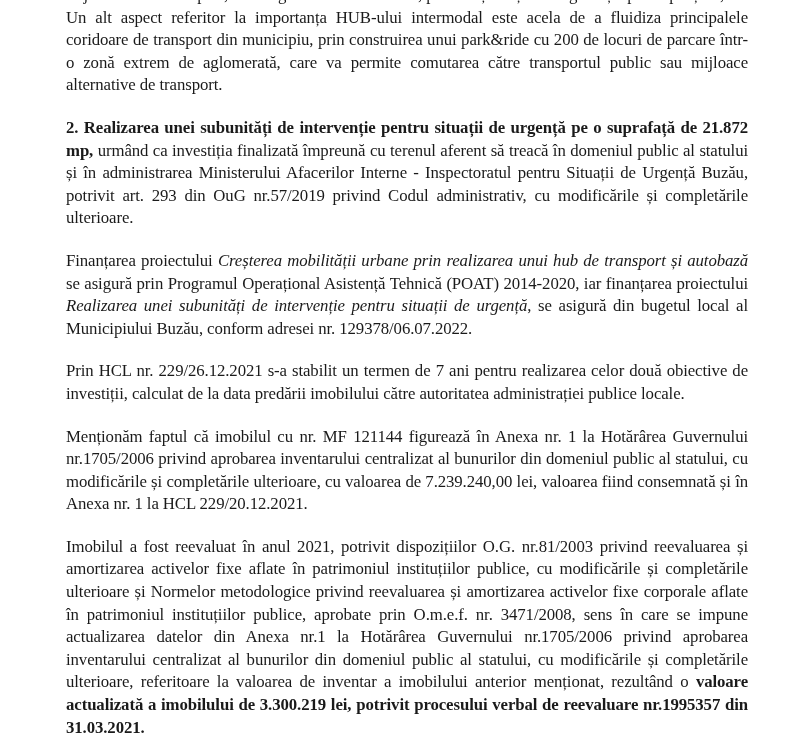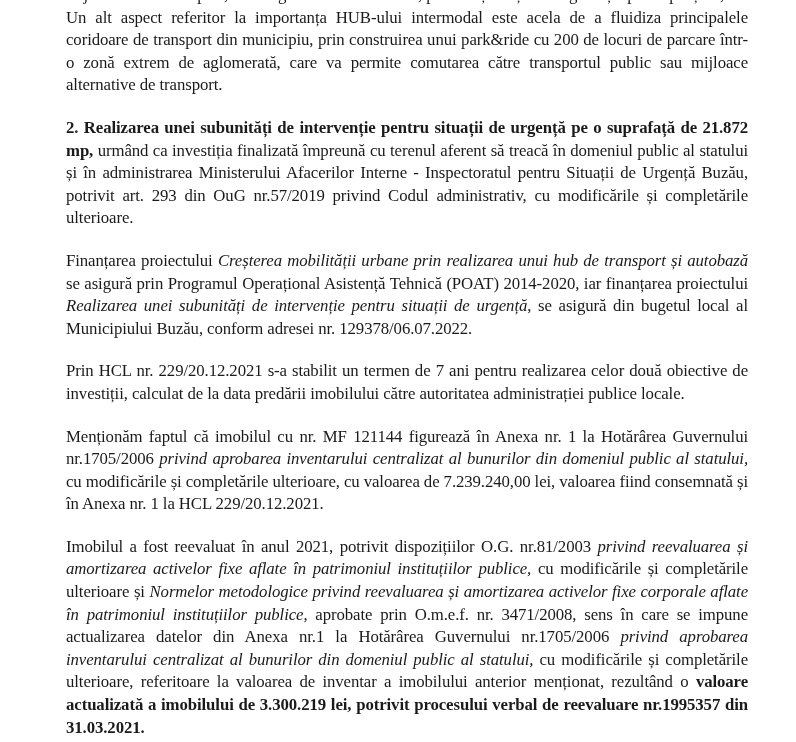--- a/index.html
+++ b/index.html
@@ -35,32 +35,32 @@
     letter-spacing: -0.1px;
   }
   .para {
     text-align: justify;
     margin: 0 0 20px 0;
   }
   .para.clipped-top {
     margin-bottom: 0;
   }
   .run-b  { font-weight: bold; }
-  .run-i  { font-style: italic; }
+  .run-i  { }
   .run-bi { font-weight: normal; font-style: italic; }
 </style>
 </head>
 <body>
 
 <div class="page">
   <div class="textblock">
     <p class="para clipped-top">mijloacelor de transport, descongestionarea traficului, precum și creșterea siguranței participanților,</p>
     <div id="paragraphs-host">
         <p class="para"><span>Un alt aspect referitor la importanța HUB-ului intermodal este acela de a fluidiza principalele coridoare de transport din municipiu, prin construirea unui park&amp;ride cu 200 de locuri de parcare într-o zonă extrem de aglomerată, care va permite comutarea către transportul public sau mijloace alternative de transport.</span></p>
         <p class="para"><span class="run-b">2. Realizarea unei subunități de intervenție pentru situații de urgență pe o suprafață de 21.872 mp,</span><span> urmând ca investiția finalizată împreună cu terenul aferent să treacă în domeniul public al statului și în administrarea Ministerului Afacerilor Interne - Inspectoratul pentru Situații de Urgență Buzău, potrivit art. 293 din OuG nr.57/2019 privind Codul administrativ, cu modificările și completările ulterioare.</span></p>
         <p class="para"><span>Finanțarea proiectului </span><span class="run-bi">Creșterea mobilității urbane prin realizarea unui hub de transport și autobază</span><span> se asigură prin Programul Operațional Asistență Tehnică (POAT) 2014-2020, iar finanțarea proiectului </span><span class="run-bi">Realizarea unei subunități de intervenție pentru situații de urgență</span><span>, se asigură din bugetul local al Municipiului Buzău, conform adresei nr. 129378/06.07.2022.</span></p>
-        <p class="para"><span>Prin HCL nr. 229/20.12.2021 s-a stabilit un termen de 7 ani pentru realizarea celor două obiective de investiții, calculat de la data predării imobilului către autoritatea administrației publice locale.</span></p>
+        <p class="para"><span>Prin HCL nr. 229/26.12.2021 s-a stabilit un termen de 7 ani pentru realizarea celor două obiective de investiții, calculat de la data predării imobilului către autoritatea administrației publice locale.</span></p>
         <p class="para"><span>Menționăm faptul că imobilul cu nr. MF 121144 figurează în Anexa nr. 1 la Hotărârea Guvernului nr.1705/2006 </span><span class="run-i">privind aprobarea inventarului centralizat al bunurilor din domeniul public al statului,</span><span> cu modificările și completările ulterioare, cu valoarea de 7.239.240,00 lei, valoarea fiind consemnată și în Anexa nr. 1 la HCL 229/20.12.2021.</span></p>
         <p class="para"><span>Imobilul a fost reevaluat în anul 2021, potrivit dispozițiilor O.G. nr.81/2003 </span><span class="run-i">privind reevaluarea și amortizarea activelor fixe aflate în patrimoniul instituțiilor publice,</span><span> cu modificările și completările ulterioare și </span><span class="run-i">Normelor metodologice privind reevaluarea și amortizarea activelor fixe corporale aflate în patrimoniul instituțiilor publice</span><span>, aprobate prin O.m.e.f. nr. 3471/2008, sens în care se impune actualizarea datelor din Anexa nr.1 la Hotărârea Guvernului nr.1705/2006 </span><span class="run-i">privind aprobarea inventarului centralizat al bunurilor din domeniul public al statului,</span><span> cu modificările și completările ulterioare, referitoare la valoarea de inventar a imobilului anterior menționat, rezultând o </span><span class="run-b">valoare actualizată a imobilului de 3.300.219 lei, potrivit procesului verbal de reevaluare nr.1995357 din 31.03.2021.</span></p>
       </div>
 
   </div>
 </div>
 
 </body></html>

